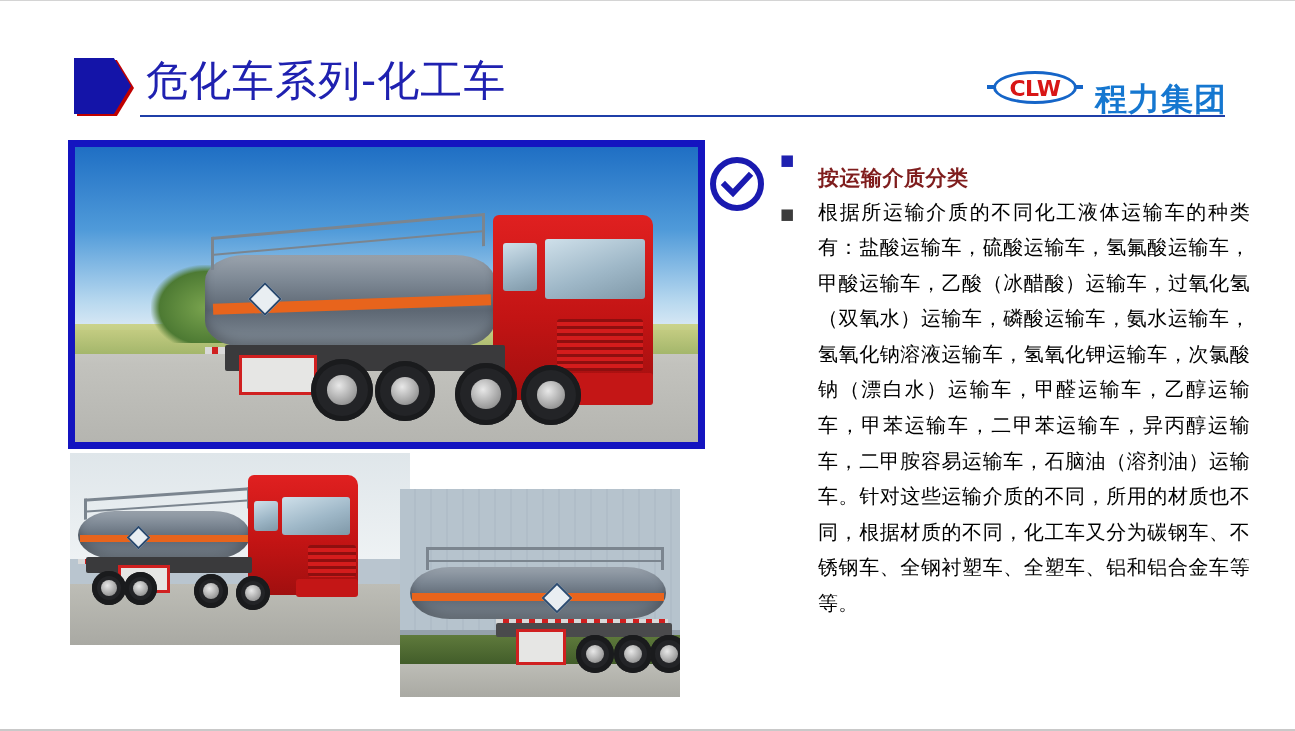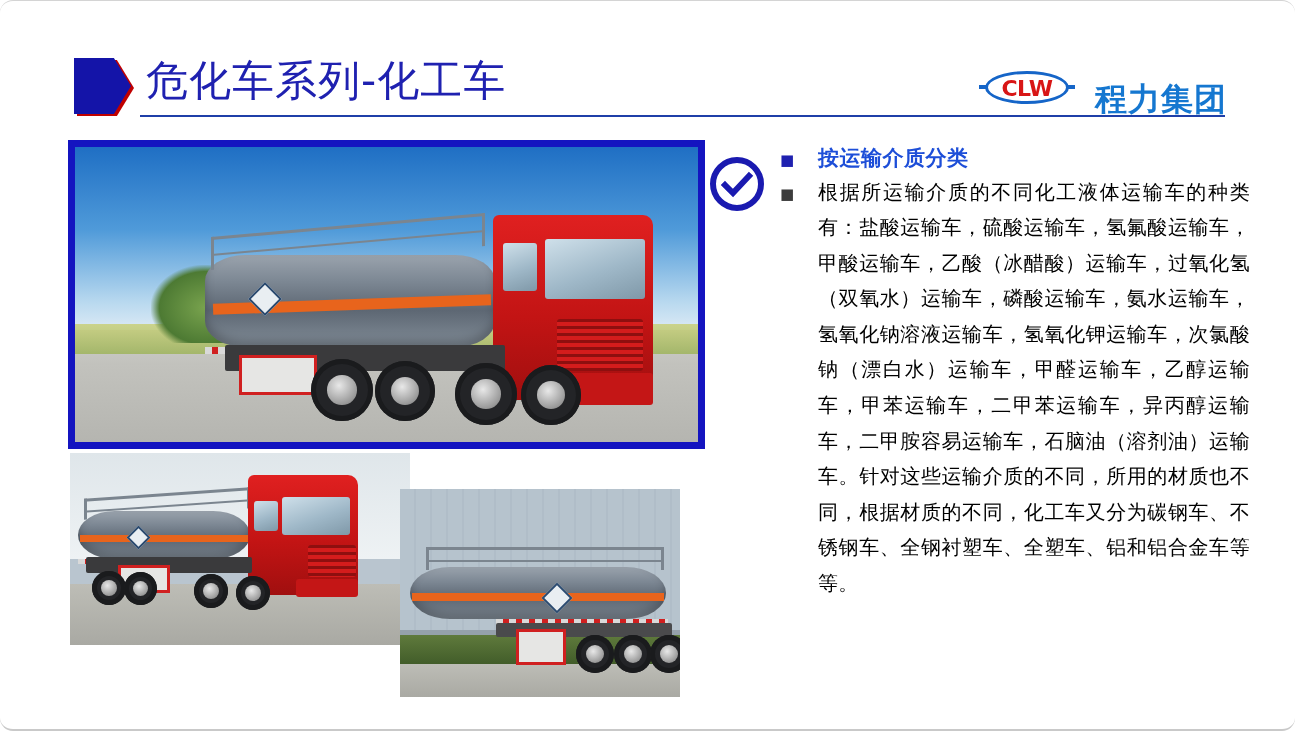--- a/index.html
+++ b/index.html
@@ -15,21 +15,20 @@
   }
   .slide {
     position: relative;
     width: 1295px;
     height: 731px;
     background: #ffffff;
     border-top: 1px solid #d4d4d4;
     border-bottom: 2px solid #c9c9c9;
     box-sizing: border-box;
     overflow: hidden;
-    border-radius: 13px;
   }
 
   
   .header {
     position: absolute;
     left: 0; top: 0;
     width: 1295px;
     height: 130px;
   }
   .title-marker {
@@ -74,21 +73,21 @@
   }
 
   
   .logo {
     position: absolute;
     right: 68px;
     top: 64px;
     height: 46px;
     display: flex;
     align-items: center;
-    gap: 20px;
+    gap: 12px;
   }
   .logo-badge {
     position: relative;
     width: 96px;
     height: 38px;
     display: flex;
     align-items: center;
     justify-content: center;
   }
   .logo-badge .ellipse {
@@ -316,24 +315,25 @@
     width: 38px;
     padding-top: 12px;
     font-size: 15px;
     line-height: 1;
   }
   .bullet-mark.heading-mark { color: #1f21b0; }
   .bullet-mark.body-mark { color: #3c3c3c; }
   .bullet-heading {
     font-size: 21px;
     font-weight: 700;
-    color: #1d4ed8;
+    color: #7f1d1d;
     line-height: 1.5;
     letter-spacing: 0.5px;
     padding-top: 2px;
+    margin-top: 20px;
   }
   .bullet-body {
     font-size: 20px;
     color: #000000;
     line-height: 1.78;
     letter-spacing: 0.3px;
     text-align: justify;
     text-justify: inter-ideograph;
     font-family: "DejaVu Serif", "Liberation Serif", serif;
     width: 452px;

